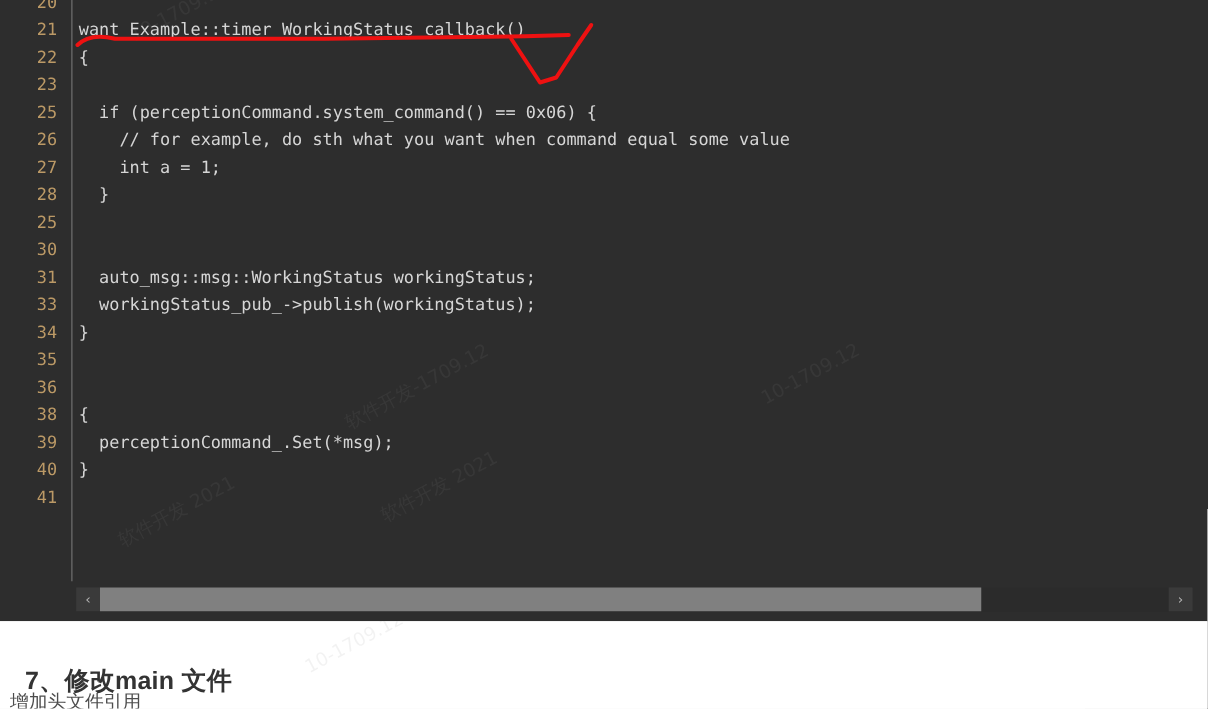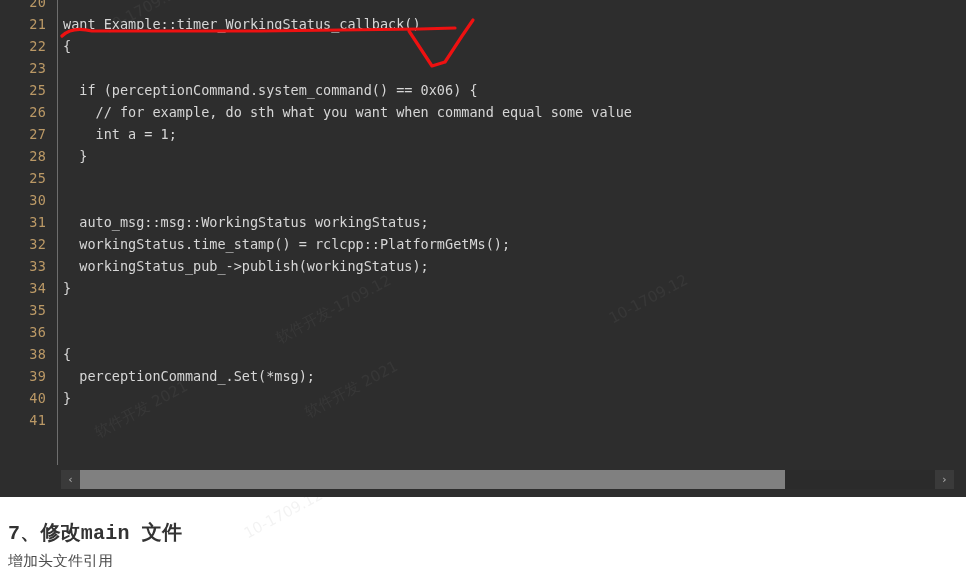--- a/index.html
+++ b/index.html
@@ -123,22 +123,22 @@
   .doc {
     position: absolute;
     left: 0; top: 497px;
     width: 966px; height: 70px;
     background: #ffffff;
     overflow: hidden;
   }
   .doc-heading {
     position: absolute;
     left: 8px; top: 22px;
-    margin: 0;
-    font-family: Liberation Mono, monospace;
+    margin: 12px;
+    font-family: Liberation Sans, sans-serif;
     font-size: 20px;
     font-weight: bold;
     color: #333333;
     letter-spacing: 0.2px;
     white-space: nowrap;
   }
   .doc-body {
     position: absolute;
     left: 8px; top: 55px;
     margin: 0;
@@ -194,24 +194,20 @@
       </div>
       <div class="code-row">
         <span class="ln">30</span>
         <span class="code-text"></span>
       </div>
       <div class="code-row">
         <span class="ln">31</span>
         <span class="code-text">  auto_msg::msg::WorkingStatus workingStatus;</span>
       </div>
       <div class="code-row">
-        <span class="ln">32</span>
-        <span class="code-text">  workingStatus.time_stamp() = rclcpp::PlatformGetMs();</span>
-      </div>
-      <div class="code-row">
         <span class="ln">33</span>
         <span class="code-text">  workingStatus_pub_-&gt;publish(workingStatus);</span>
       </div>
       <div class="code-row">
         <span class="ln">34</span>
         <span class="code-text">}</span>
       </div>
       <div class="code-row">
         <span class="ln">35</span>
         <span class="code-text"></span>

